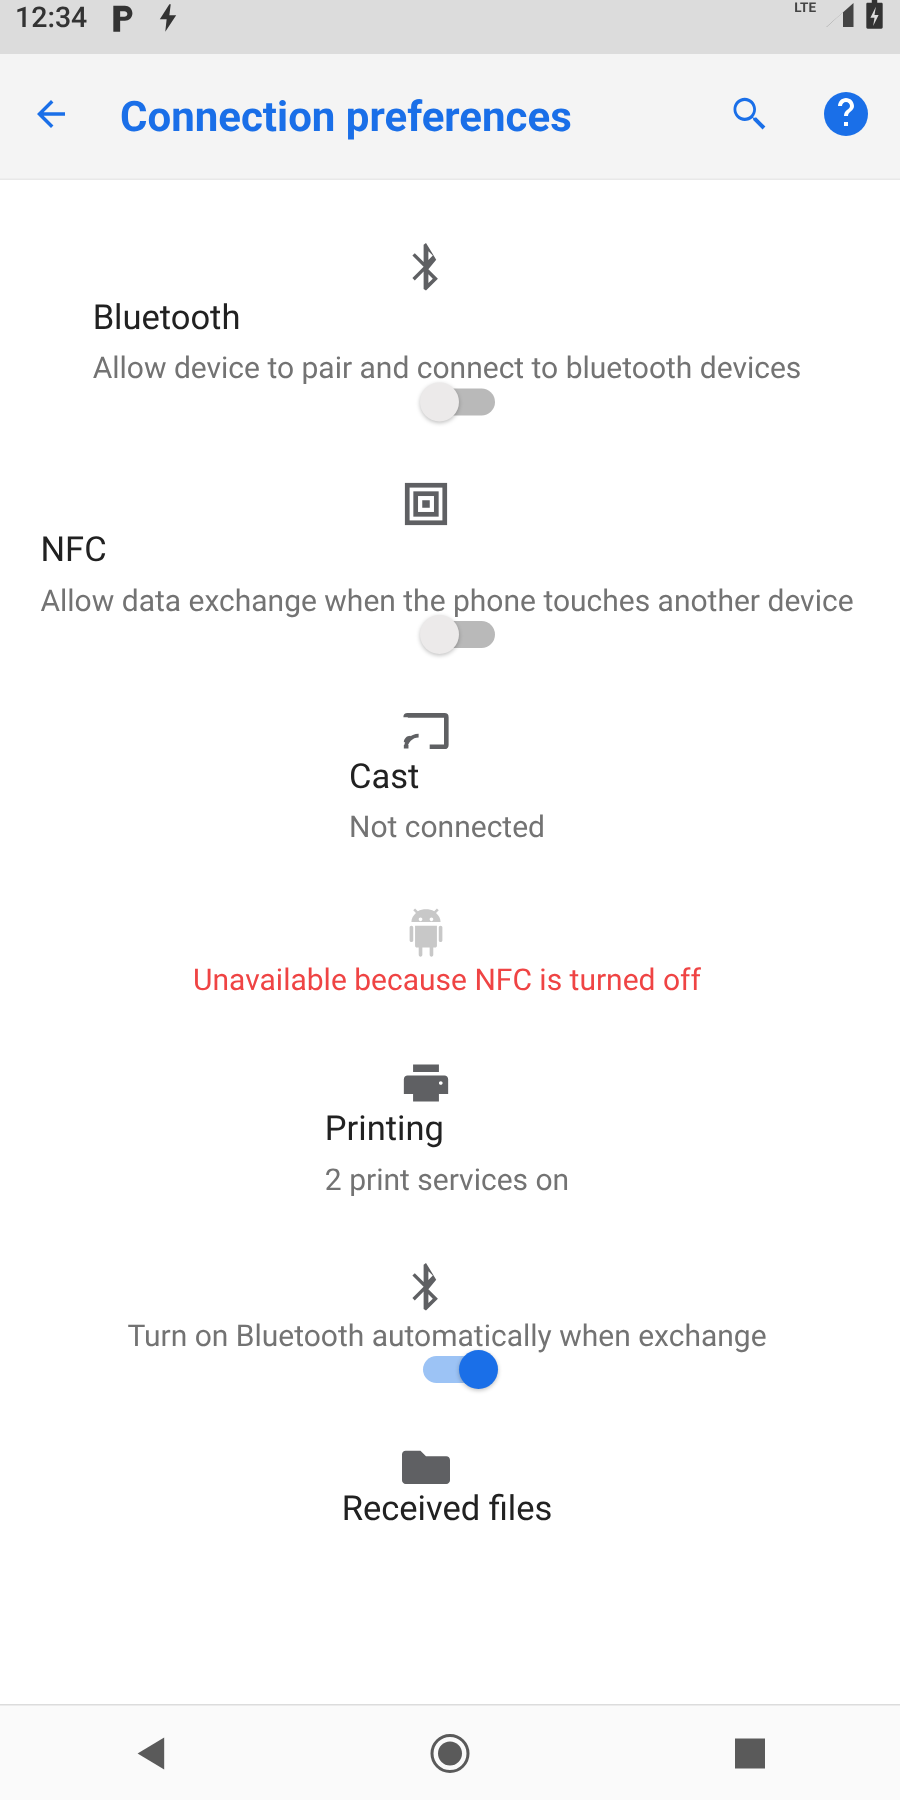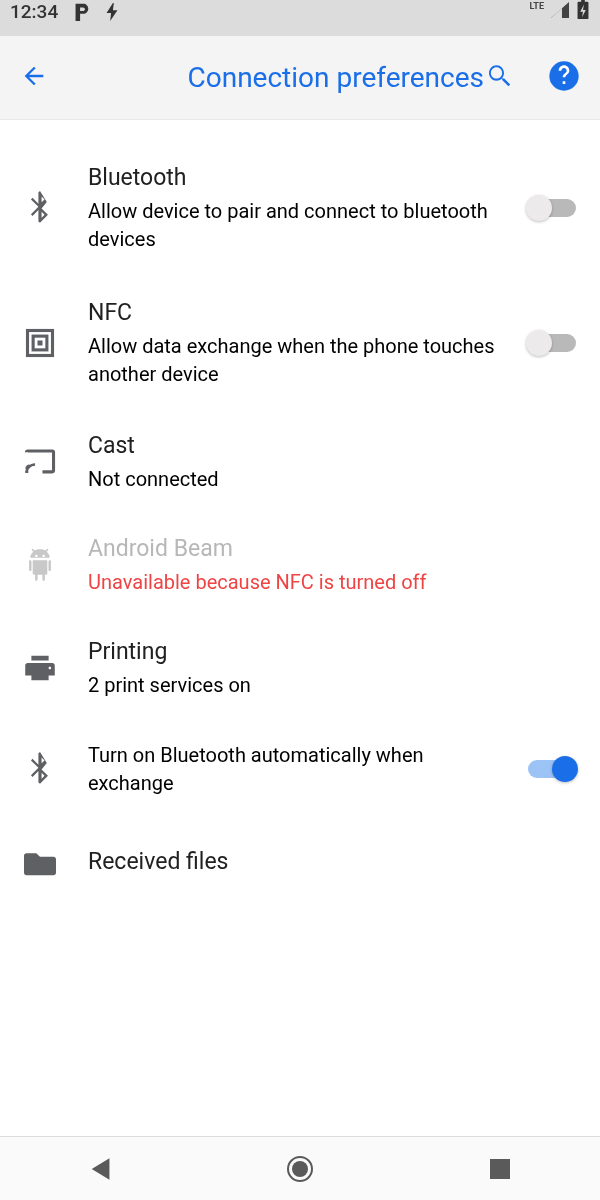--- a/index.html
+++ b/index.html
@@ -28,56 +28,56 @@
       height: 84px;
       background: #f4f4f4;
       display: flex;
       align-items: center;
       padding: 0 20px;
       border-bottom: 1px solid #e8e8e8;
     }
     .app-bar .back { margin-right: 32px; }
     .app-bar .title {
       font-size: 28px;
-      font-weight: 400;
+      font-weight: 700;
       color: #1a6fe8;
       flex: 1;
-      text-align: right;
     }
     .app-bar .actions { display: flex; gap: 34px; align-items: center; }
     .content {
       background: #fff;
       padding-top: 20px;
     }
     .setting-row {
       display: flex;
       align-items: center;
       padding: 20px 24px 20px 20px;
       min-height: 88px;
+      flex-direction: column;
     }
     .setting-row.tall { padding-top: 22px; padding-bottom: 22px; }
     .setting-icon {
       width: 40px;
       display: flex;
       justify-content: center;
       align-items: flex-start;
       margin-right: 28px;
       flex-shrink: 0;
       color: #5f6063;
     }
     .setting-text { flex: 1; }
     .setting-title {
       font-size: 23px;
       color: #212121;
       line-height: 1.35;
       margin-bottom: 4px;
     }
     .setting-sub {
       font-size: 20px;
-      color: #000000;
+      color: #737373;
       line-height: 1.4;
     }
     .disabled .setting-title { color: #b7b7b7; }
     .disabled .setting-sub { color: #ef4444; }
     .disabled .setting-icon { color: #c8c8c8; }
     .toggle {
       width: 48px;
       height: 18px;
       background: #b9b9b9;
       border-radius: 10px;
@@ -214,21 +214,20 @@
     </div>
   </div>
 
   <div class="setting-row disabled">
     <div class="setting-icon">
       <svg width="30" height="34" viewBox="0 0 24 28">
           <path fill="currentColor" d="M6 10h12v11c0 .6-.4 1-1 1h-1v4c0 .6-.4 1-1 1s-1-.4-1-1v-4h-4v4c0 .6-.4 1-1 1s-1-.4-1-1v-4H7c-.6 0-1-.4-1-1V10zm-3 1c0-.6.4-1 1-1s1 .4 1 1v7c0 .6-.4 1-1 1s-1-.4-1-1v-7zm16 0c0-.6.4-1 1-1s1 .4 1 1v7c0 .6-.4 1-1 1s-1-.4-1-1v-7zM7.5 2L6 .5 5 1.5l1.5 1.5C5 4.3 4 6 4 8h16c0-2-1-3.7-2.5-5L19 1.5 18 .5 16.5 2C15.2 1.3 13.6 1 12 1s-3.2.3-4.5 1zM9 5.5c.6 0 1 .4 1 1s-.4 1-1 1-1-.4-1-1 .4-1 1-1zm6 0c.6 0 1 .4 1 1s-.4 1-1 1-1-.4-1-1 .4-1 1-1z"></path>
         </svg>
     </div>
     <div class="setting-text">
-      <div class="setting-title">Android Beam</div>
       <div class="setting-sub">Unavailable because NFC is turned off</div>
     </div>
   </div>
 
   <div class="setting-row">
     <div class="setting-icon">
       <svg width="32" height="30" viewBox="0 0 26 24">
           <path fill="currentColor" d="M6 2h14v4H6V2zm-3 6h20c1.1 0 2 .9 2 2v8h-5v4H6v-4H1v-8c0-1.1.9-2 2-2zm5 8h10v5H8v-5zm13-5c-.6 0-1 .4-1 1s.4 1 1 1 1-.4 1-1-.4-1-1-1z"></path>
         </svg>
     </div>

